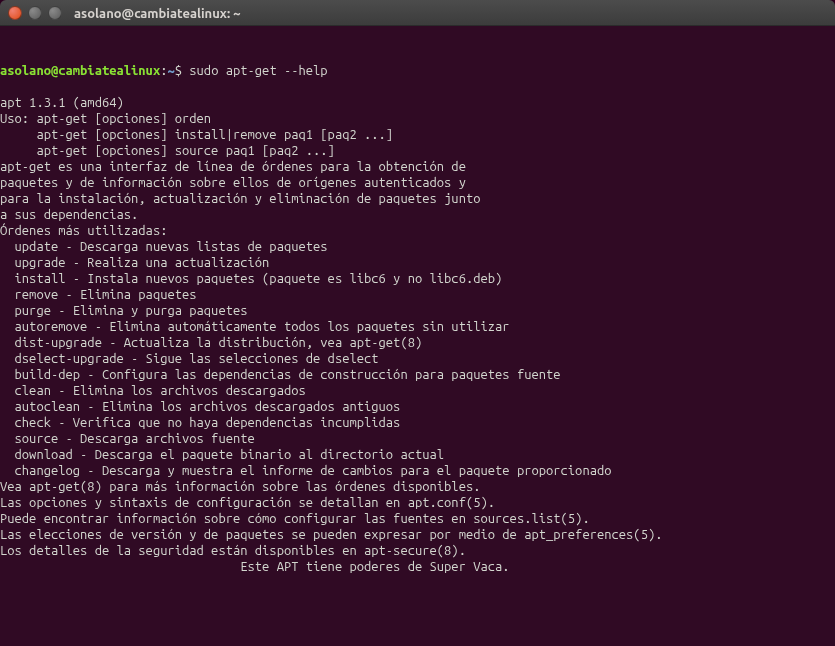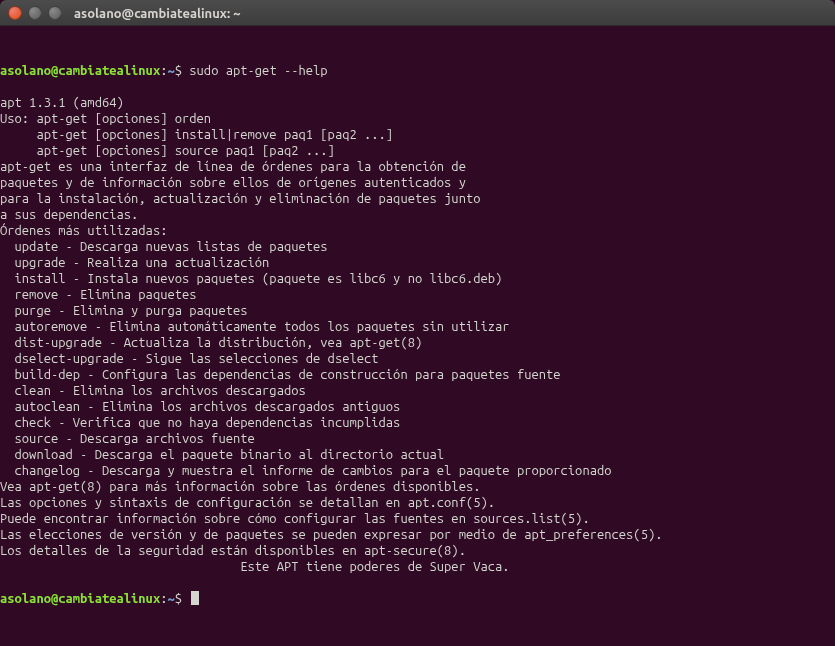--- a/index.html
+++ b/index.html
@@ -70,16 +70,15 @@
   <div class="titlebar">
     <span class="win-btn win-close"></span>
     <span class="win-btn win-minimize"></span>
     <span class="win-btn win-maximize"></span>
     <span class="titlebar-title">asolano@cambiatealinux: ~</span>
   </div>
 
   <div class="terminal">
     <span class="line"><span class="user">asolano@cambiatealinux</span><span class="cmd">:</span><span class="path">~</span><span class="cmd">$</span><span class="cmd"> </span><span class="cmd">sudo apt-get --help</span></span>
 <span id="output-container"><span class="line">apt 1.3.1 (amd64)</span><span class="line">Uso: apt-get [opciones] orden</span><span class="line">     apt-get [opciones] install|remove paq1 [paq2 ...]</span><span class="line">     apt-get [opciones] source paq1 [paq2 ...]</span><span class="line"></span><span class="line">apt-get es una interfaz de línea de órdenes para la obtención de</span><span class="line">paquetes y de información sobre ellos de orígenes autenticados y</span><span class="line">para la instalación, actualización y eliminación de paquetes junto</span><span class="line">a sus dependencias.</span><span class="line"></span><span class="line">Órdenes más utilizadas:</span><span class="line">  update - Descarga nuevas listas de paquetes</span><span class="line">  upgrade - Realiza una actualización</span><span class="line">  install - Instala nuevos paquetes (paquete es libc6 y no libc6.deb)</span><span class="line">  remove - Elimina paquetes</span><span class="line">  purge - Elimina y purga paquetes</span><span class="line">  autoremove - Elimina automáticamente todos los paquetes sin utilizar</span><span class="line">  dist-upgrade - Actualiza la distribución, vea apt-get(8)</span><span class="line">  dselect-upgrade - Sigue las selecciones de dselect</span><span class="line">  build-dep - Configura las dependencias de construcción para paquetes fuente</span><span class="line">  clean - Elimina los archivos descargados</span><span class="line">  autoclean - Elimina los archivos descargados antiguos</span><span class="line">  check - Verifica que no haya dependencias incumplidas</span><span class="line">  source - Descarga archivos fuente</span><span class="line">  download - Descarga el paquete binario al directorio actual</span><span class="line">  changelog - Descarga y muestra el informe de cambios para el paquete proporcionado</span><span class="line"></span><span class="line">Vea apt-get(8) para más información sobre las órdenes disponibles.</span><span class="line">Las opciones y sintaxis de configuración se detallan en apt.conf(5).</span><span class="line">Puede encontrar información sobre cómo configurar las fuentes en sources.list(5).</span><span class="line">Las elecciones de versión y de paquetes se pueden expresar por medio de apt_preferences(5).</span><span class="line">Los detalles de la seguridad están disponibles en apt-secure(8).</span><span class="line">                                 Este APT tiene poderes de Super Vaca.</span></span>
-<span class="line"><span class="user">asolano@cambiatealinux</span><span class="cmd">:</span><span class="path">~</span><span class="cmd">$</span><span class="cmd"> </span><span class="cursor"></span></span>
   </div>
 
 </div>
 
 </body></html>

